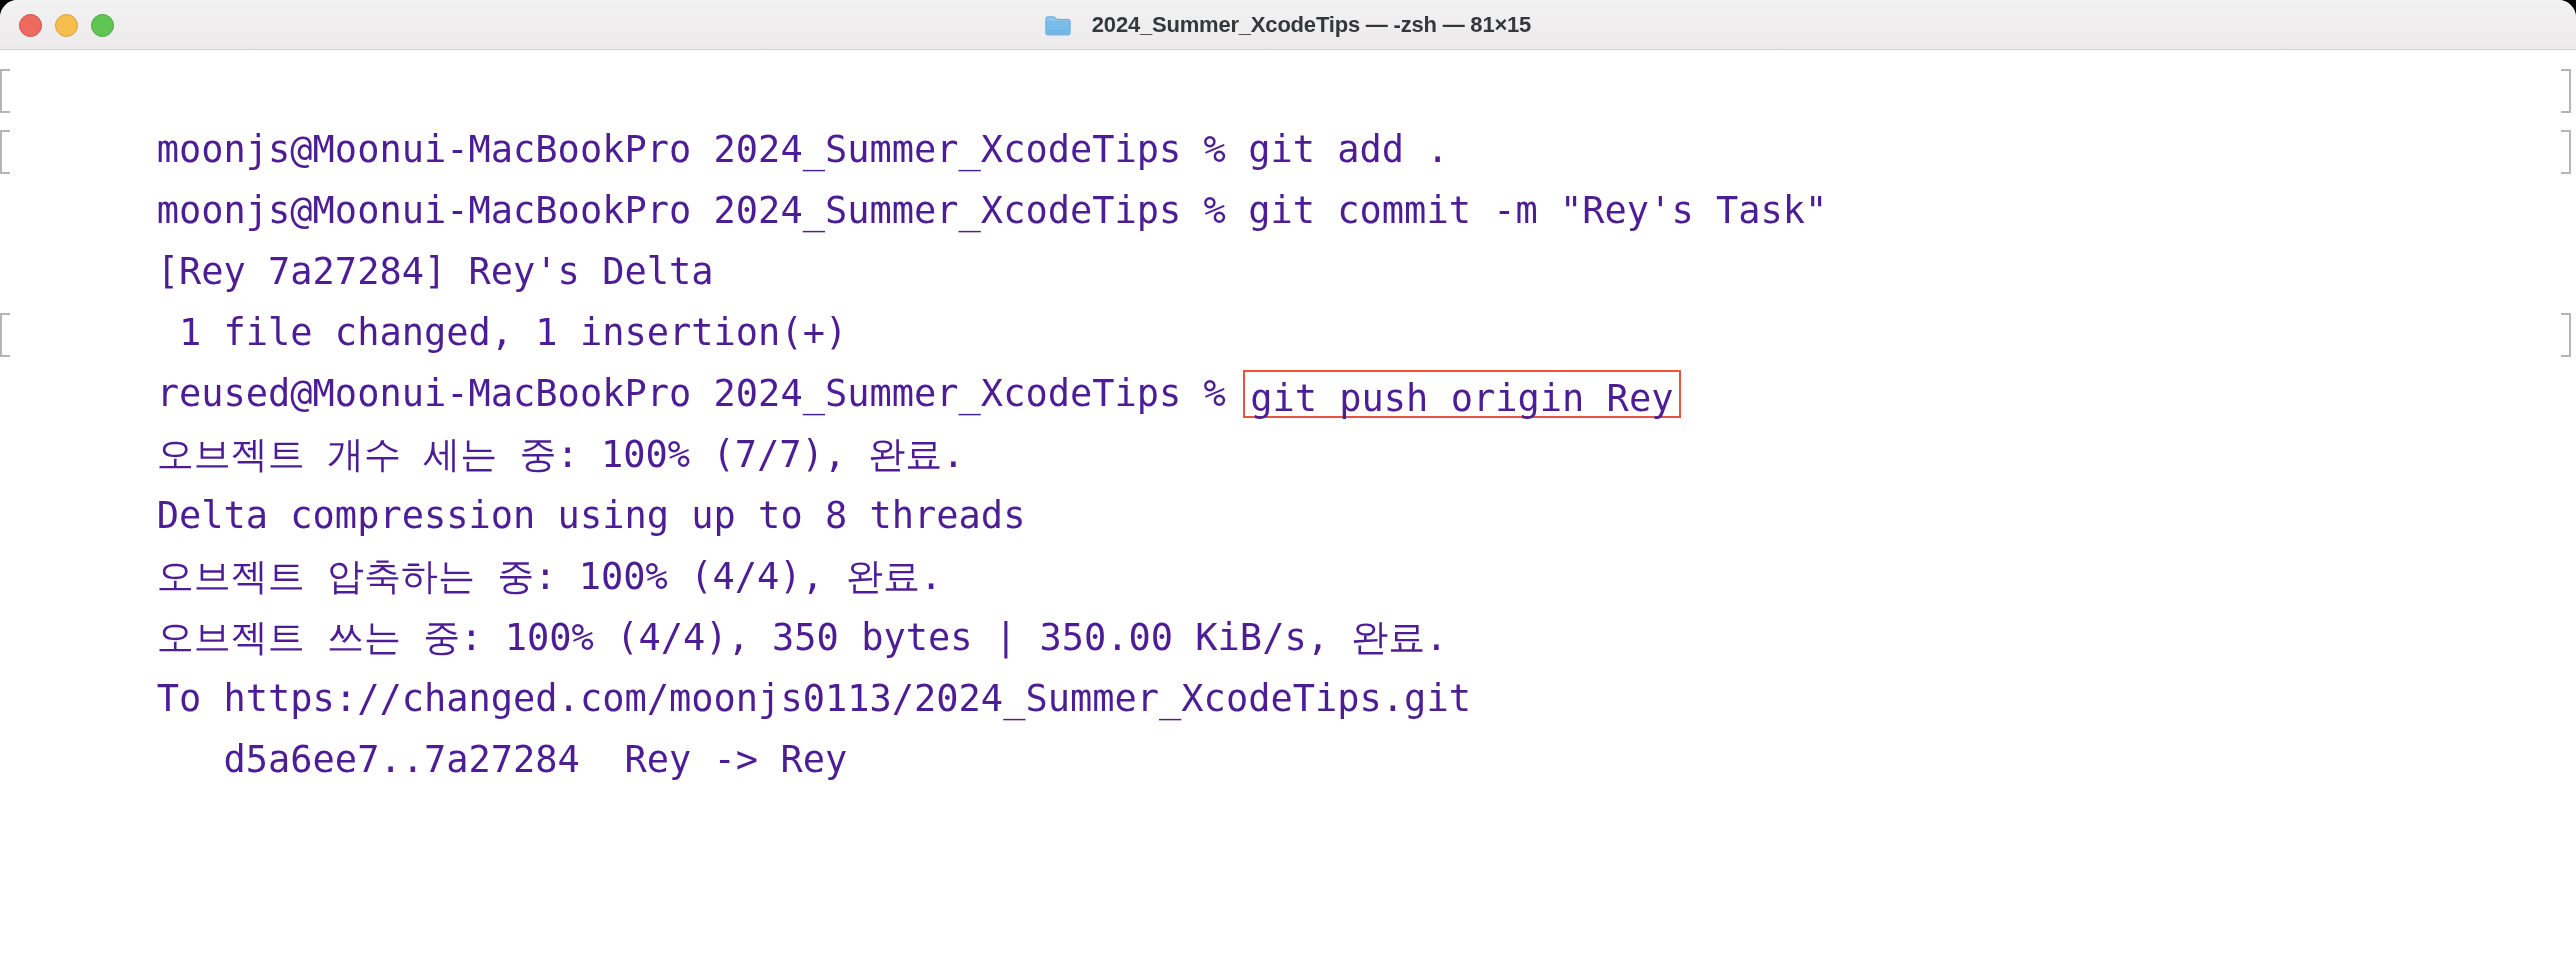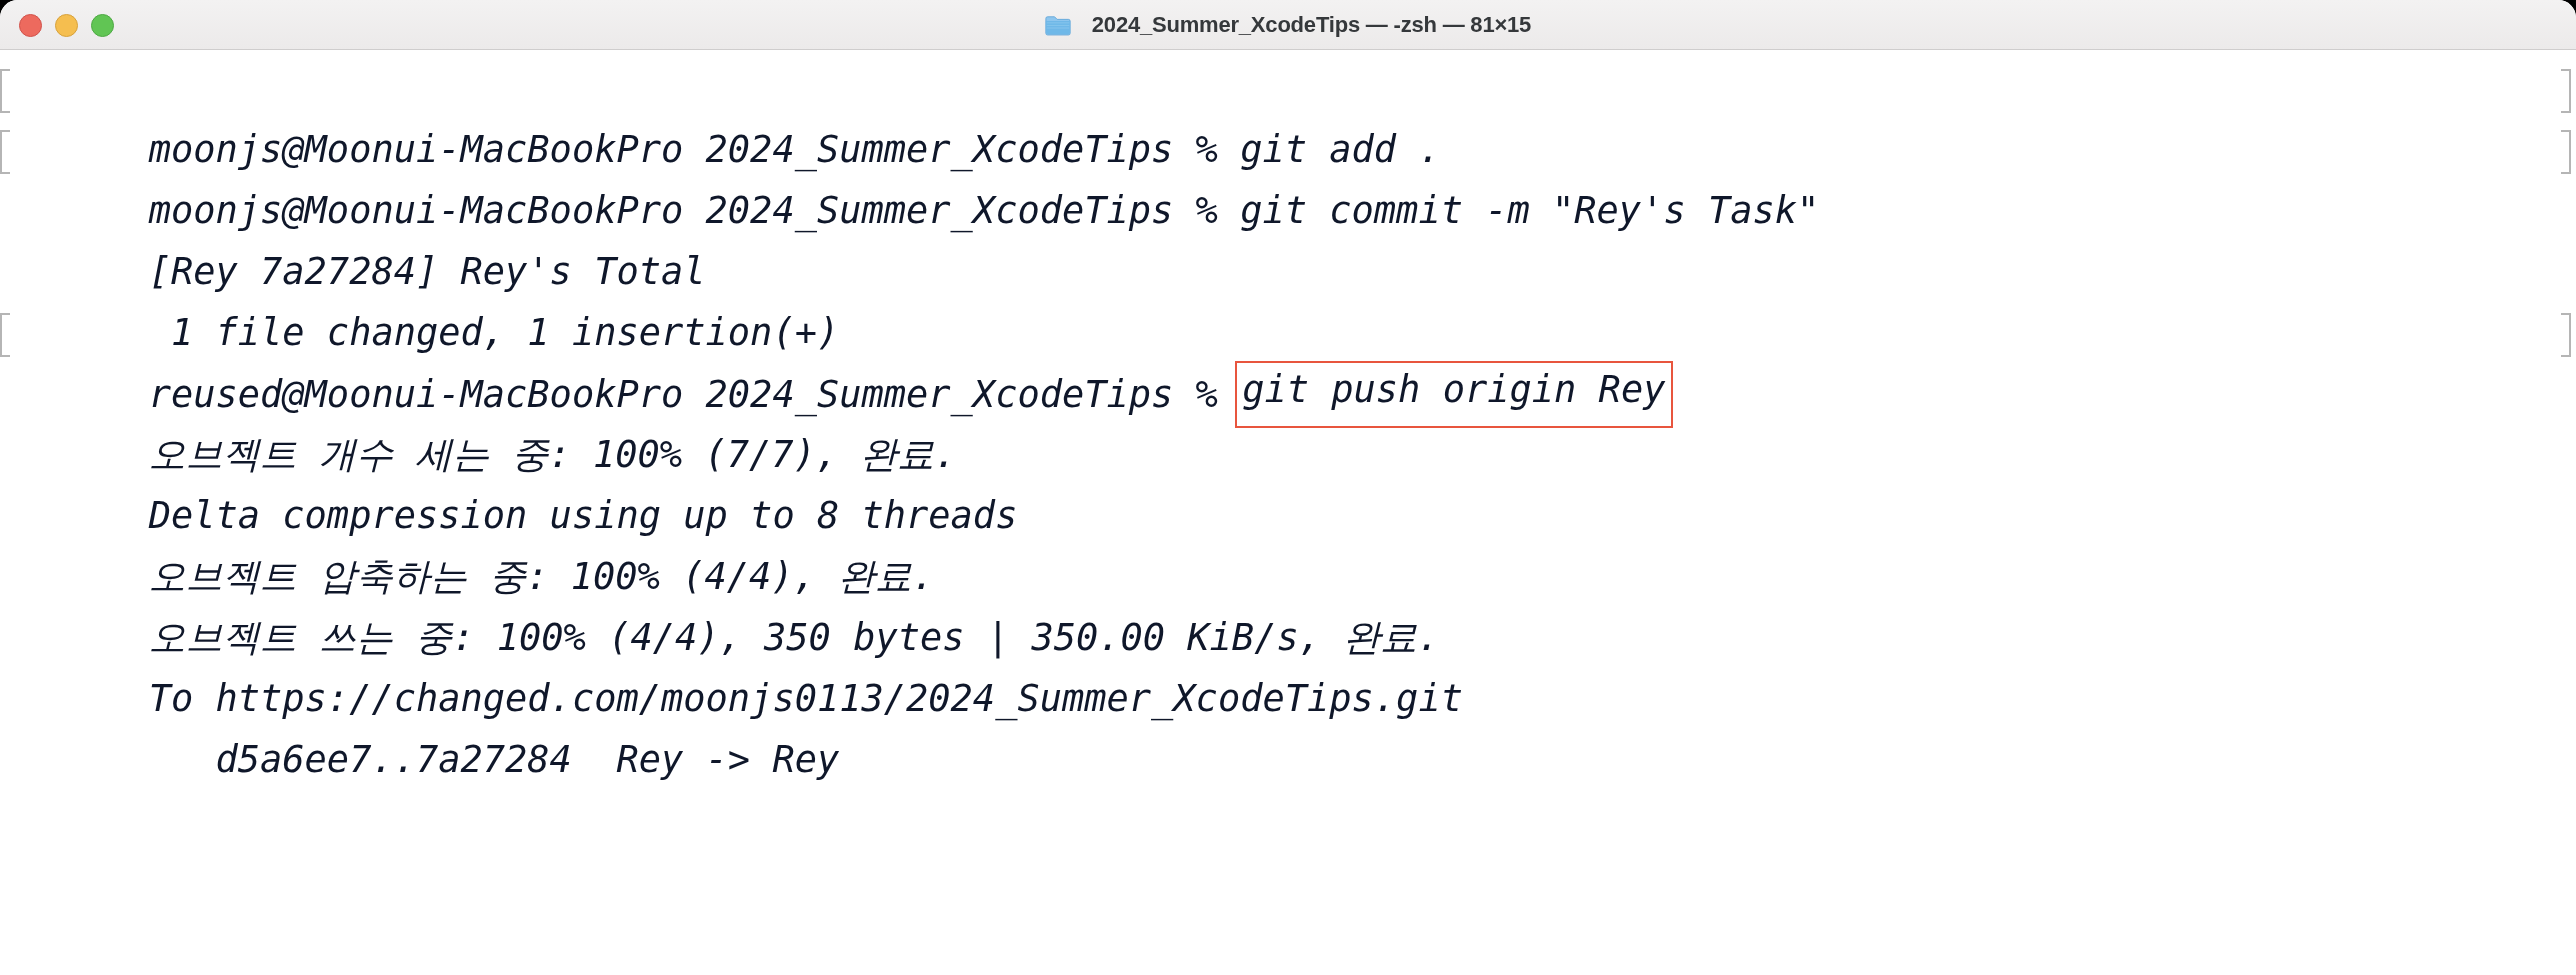--- a/index.html
+++ b/index.html
@@ -82,27 +82,26 @@
     height: 926px;
     background: #ffffff;
     padding: 8px 0 0 0;
     overflow: hidden;
   }
 
   .line {
     position: relative;
     height: 61px;
     line-height: 61px;
-    padding-left: 15px;
+    padding-left: 23px;
     font-family: "DejaVu Sans Mono", "Liberation Mono", monospace;
     font-size: 37px;
-    color: #0f172a;
+    color: #4c1d95;
     white-space: pre;
     letter-spacing: 0px;
-    font-style: italic;
   }
 
   .line .txt { display: inline; }
 
   
   .line.prompt::before,
   .line.prompt::after {
     content: "";
     position: absolute;
     top: 10.5px;
@@ -119,21 +118,21 @@
     border-left: none;
   }
 
   
   .boxed {
     display: inline-block;
     border: 2.6px solid #e8553e;
     padding: 0px 5.3px;
     margin: 0 -5.3px;
     line-height: 54px;
-    height: 67px;
+    height: 48px;
     vertical-align: middle;
     position: relative;
     top: -1.8px;
   }
 </style>
 </head>
 <body>
 
 <div class="window">
 
@@ -160,21 +159,21 @@
 
     <div class="line prompt">
       <span class="txt">moonjs@Moonui-MacBookPro 2024_Summer_XcodeTips % git add .</span>
     </div>
 
     <div class="line prompt">
       <span class="txt">moonjs@Moonui-MacBookPro 2024_Summer_XcodeTips % git commit -m "Rey's Task"</span>
     </div>
 
     <div class="line">
-      <span class="txt">[Rey 7a27284] Rey's Total</span>
+      <span class="txt">[Rey 7a27284] Rey's Delta</span>
     </div>
 
     <div class="line">
       <span class="txt"> 1 file changed, 1 insertion(+)</span>
     </div>
 
     <div class="line prompt">
       <span class="txt">reused@Moonui-MacBookPro 2024_Summer_XcodeTips % </span><span class="boxed">git push origin Rey</span>
     </div>
 

